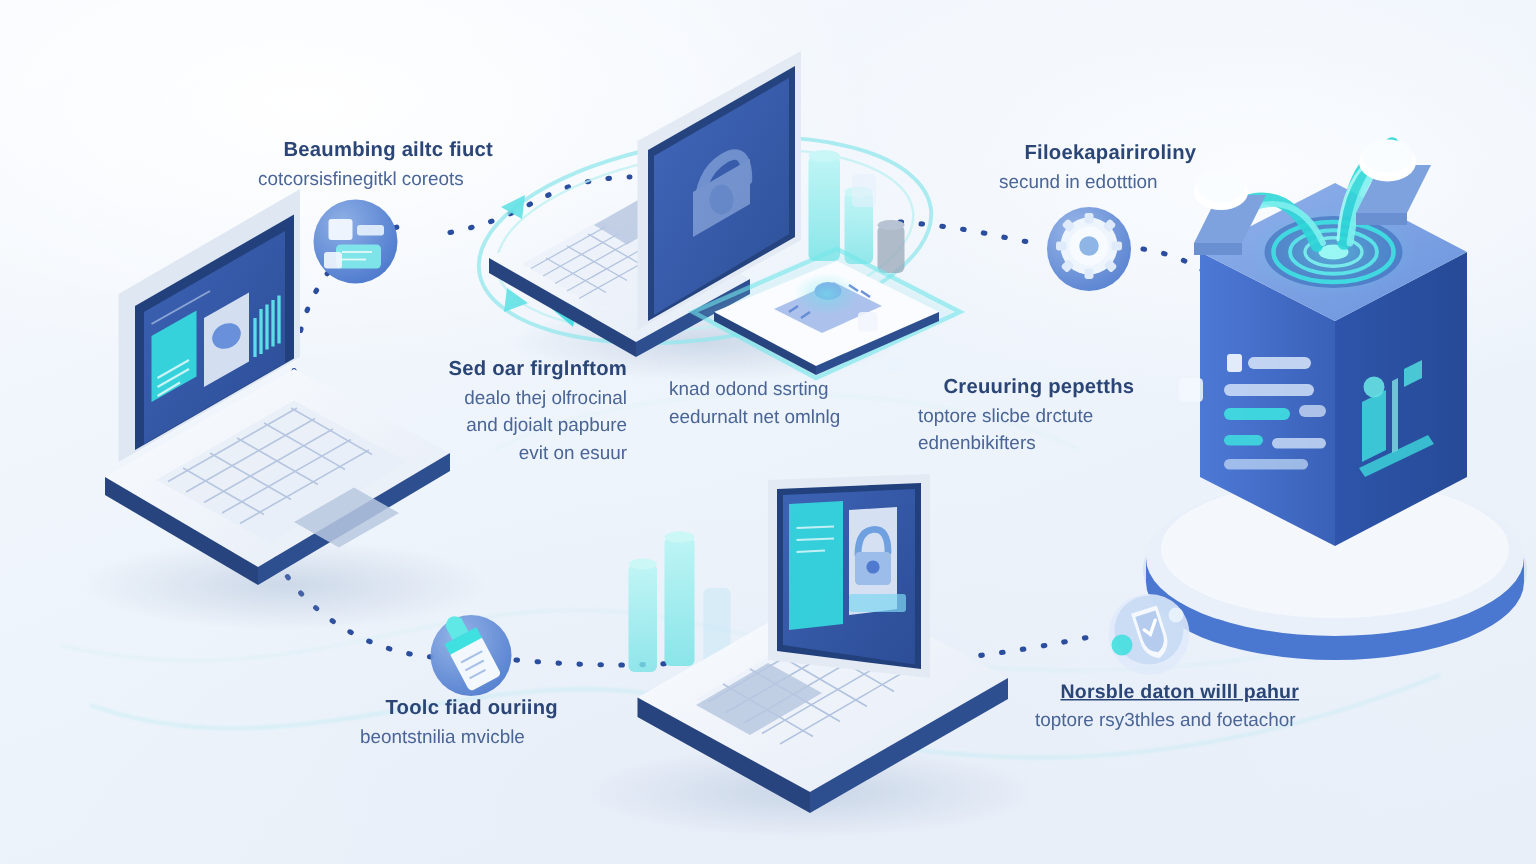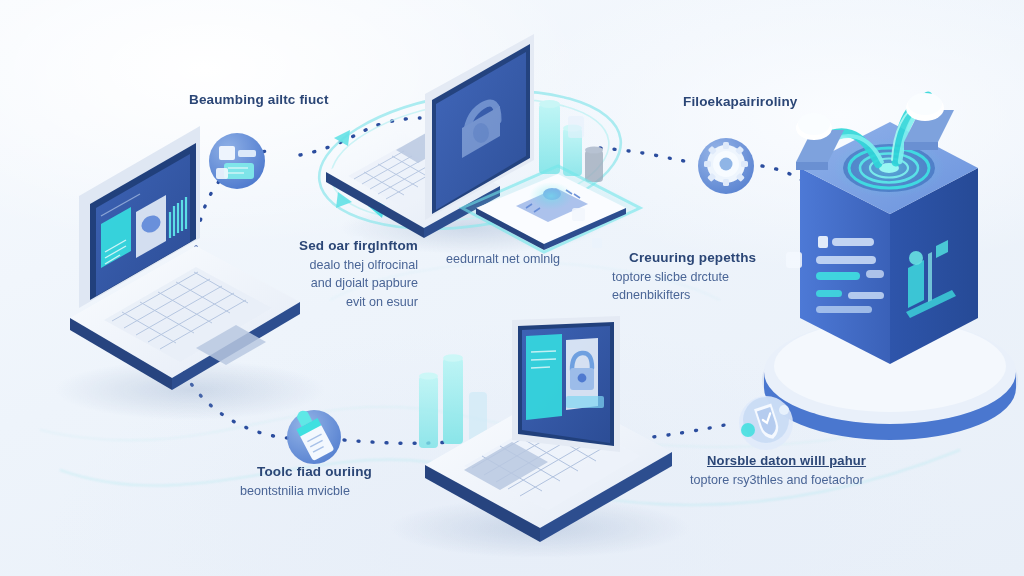--- a/index.html
+++ b/index.html
@@ -423,34 +423,37 @@
     <g opacity=".85">
       <rect x="572" y="208" width="13" height="13" rx="2.5" fill="#f1f6fd"></rect>
       <rect x="592" y="238" width="10" height="10" rx="2" fill="#eaf2fc"></rect>
       <rect x="786" y="252" width="16" height="16" rx="3" fill="#f4f8fe"></rect>
       <rect x="352" y="236" width="11" height="11" rx="2" fill="#eef4fc"></rect>
     </g>
   </svg>
 
   <div class="cap c-tl blurtext">
     <span class="t1">Beaumbing ailtc fiuct</span>
+    <span class="t2">cotcorsisfinegitkl coreots</span>
   </div>
 
   <div class="cap c-tr blurtext">
     <span class="t1">Filoekapairiroliny</span>
+    <span class="t2">secund in edotttion</span>
   </div>
 
   <div class="cap c-ml blurtext">
     <span class="t1">Sed oar firglnftom</span>
     <span class="t2">dealo thej olfrocinal</span>
     <span class="t2">and djoialt papbure</span>
     <span class="t2">evit on esuur</span>
   </div>
 
   <div class="cap c-mc blurtext">
+    <span class="t2">knad odond ssrting</span>
     <span class="t2">eedurnalt net omlnlg</span>
   </div>
 
   <div class="cap c-mr blurtext">
     <span class="t1">Creuuring pepetths</span>
     <span class="t2">toptore slicbe drctute</span>
     <span class="t2">ednenbikifters</span>
   </div>
 
   <div class="cap c-bl blurtext">

